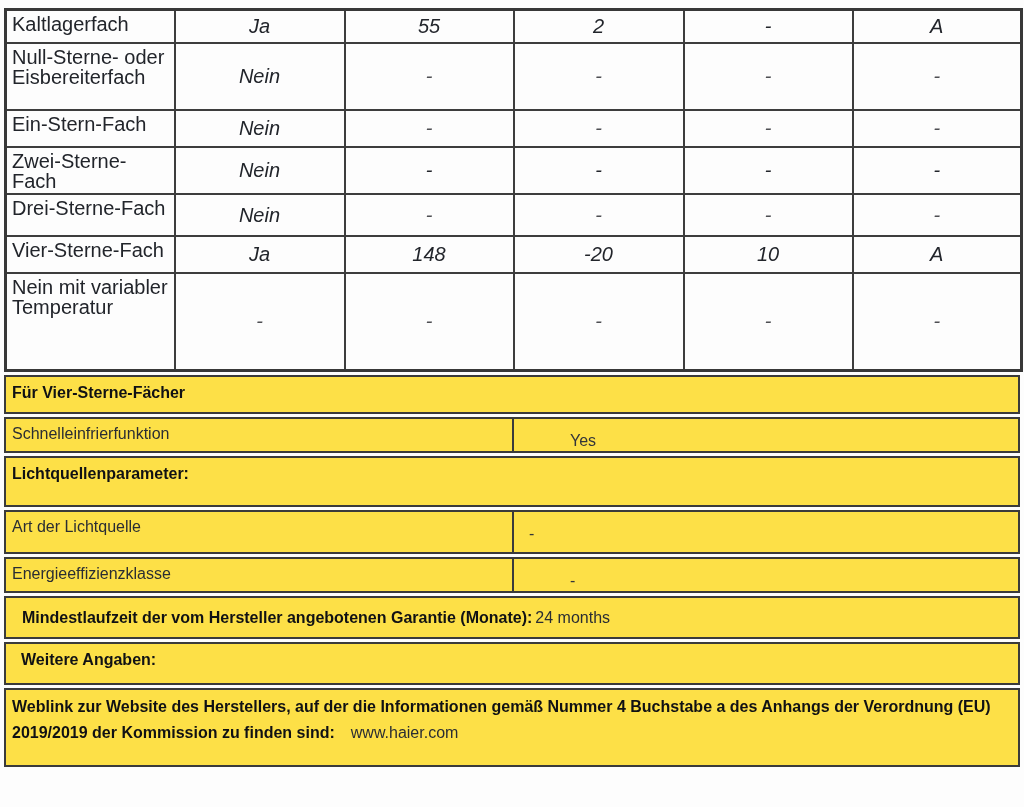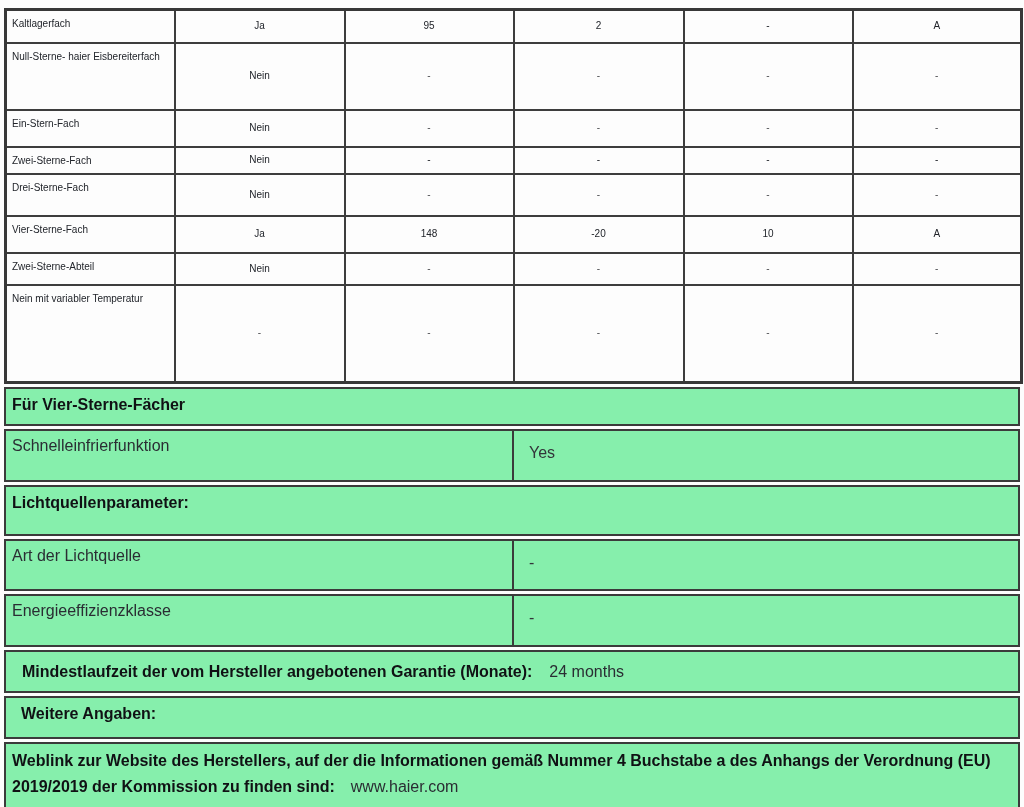--- a/index.html
+++ b/index.html
@@ -12,50 +12,50 @@
   .page { position:relative; width:1024px; height:807px; background:#fdfdfd; }
   .doc { position:absolute; left:4px; top:8px; width:1016px; }
 
   
   table.ctable {
     width:100%; border-collapse:collapse; table-layout:fixed;
     border:3px solid #383838;
   }
   table.ctable td {
     border:2px solid #3d3d3d;
-    font-size:10px; line-height:20px;
+    font-size:20px; line-height:20px;
     overflow:hidden;
   }
   td.lbl { text-align:left; vertical-align:top; padding:3px 4px 2px 5px; }
-  td.val { text-align:center; vertical-align:middle; padding:1px 2px; }
+  td.val { text-align:center; vertical-align:middle; padding:1px 2px;font-style:italic; }
   td.val.dim { color:#4e4f53; }
   tr.rh33 { height:33px; } tr.rh67 { height:67px; } tr.rh37 { height:37px; }
   tr.rh36 { height:24px; } tr.rh35 { height:42px; } tr.rh32 { height:32px; }
   tr.rh98 { height:98px; }
 
   
   .sec {
     border:2px solid #3b3b3b;
     margin-top:3px;
-    background:#86efac;
+    background:#fde047;
     font-size:16px; line-height:21px;
   }
-  .sec.h39 { height:39px; } .sec.h52 { height:53px; } .sec.h45 { height:51px; }
-  .sec.h48 { height:52px; } .sec.h43 { height:43px;padding-left:9px; } .sec.h79 { height:79px; }
+  .sec.h39 { height:39px; } .sec.h52 { height:36px;gap:41px; } .sec.h45 { height:51px; }
+  .sec.h48 { height:44px; } .sec.h43 { height:43px;padding-left:9px; } .sec.h79 { height:79px; }
   .sec .head { font-weight:bold; color:#101114; padding:5px 6px; display:block; }
   .sec.split { display:flex; }
   .sec.split .cell-l {
     width:508px; flex:0 0 508px;
     border-right:2px solid #3b3b3b;
     padding:4px 6px; color:#2a2d33;
   }
   .sec.split .cell-r { flex:1; padding:11px 0 0 15px; color:#33353a; }
   .sec.inline-row { padding:9px 6px 0 16px; }
   .sec.inline-row .b { font-weight:bold; color:#101114;text-align:right; }
-  .sec.inline-row .v { color:#2a2d33; margin-left:17px; }
+  .sec.inline-row .v { color:#2a2d33; margin-left:3px; }
   .sec.wrap-row { padding:4px 10px 0 6px; }
   .sec.wrap-row .b { font-weight:bold; color:#101114; line-height:26px; }
   .sec.wrap-row .v { color:#2a2d33; margin-left:16px; line-height:26px; }
 </style>
 </head>
 <body>
 
 <div class="page">
   <div class="doc">
 
@@ -65,27 +65,27 @@
           <col style="width:170px">
           <col style="width:169px">
         <col style="width:170px">
           <col style="width:169px">
           <col style="width:169px">
       </colgroup>
       <tbody>
         <tr class="rh33">
           <td class="lbl">Kaltlagerfach</td>
           <td class="val">Ja</td>
-          <td class="val">95</td>
+          <td class="val">55</td>
           <td class="val">2</td>
           <td class="val">-</td>
           <td class="val">A</td>
         </tr>
         <tr class="rh67">
-          <td class="lbl">Null-Sterne- haier Eisbereiterfach</td>
+          <td class="lbl">Null-Sterne- oder Eisbereiterfach</td>
           <td class="val">Nein</td>
           <td class="val dim">-</td>
           <td class="val dim">-</td>
           <td class="val dim">-</td>
           <td class="val dim">-</td>
         </tr>
         <tr class="rh37">
           <td class="lbl">Ein-Stern-Fach</td>
           <td class="val">Nein</td>
           <td class="val dim">-</td>
@@ -109,28 +109,20 @@
           <td class="val dim">-</td>
           <td class="val dim">-</td>
         </tr>
         <tr class="rh37">
           <td class="lbl">Vier-Sterne-Fach</td>
           <td class="val">Ja</td>
           <td class="val">148</td>
           <td class="val">-20</td>
           <td class="val">10</td>
           <td class="val">A</td>
-        </tr>
-        <tr class="rh32">
-          <td class="lbl">Zwei-Sterne-Abteil</td>
-          <td class="val">Nein</td>
-          <td class="val dim">-</td>
-          <td class="val dim">-</td>
-          <td class="val dim">-</td>
-          <td class="val dim">-</td>
         </tr>
         <tr class="rh98">
           <td class="lbl">Nein mit variabler Temperatur</td>
           <td class="val dim">-</td>
           <td class="val dim">-</td>
           <td class="val dim">-</td>
           <td class="val dim">-</td>
           <td class="val dim">-</td>
         </tr>
       </tbody>

